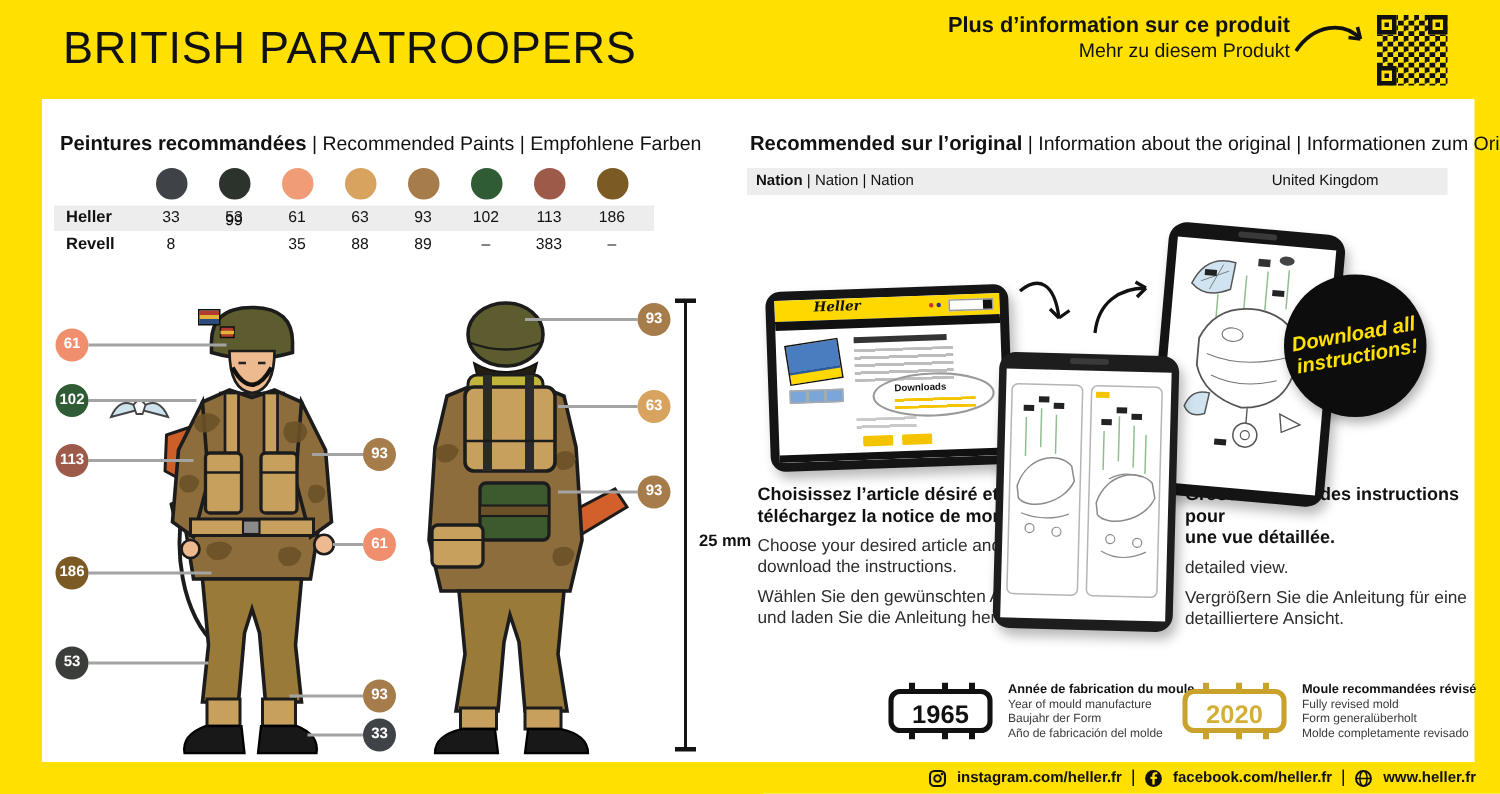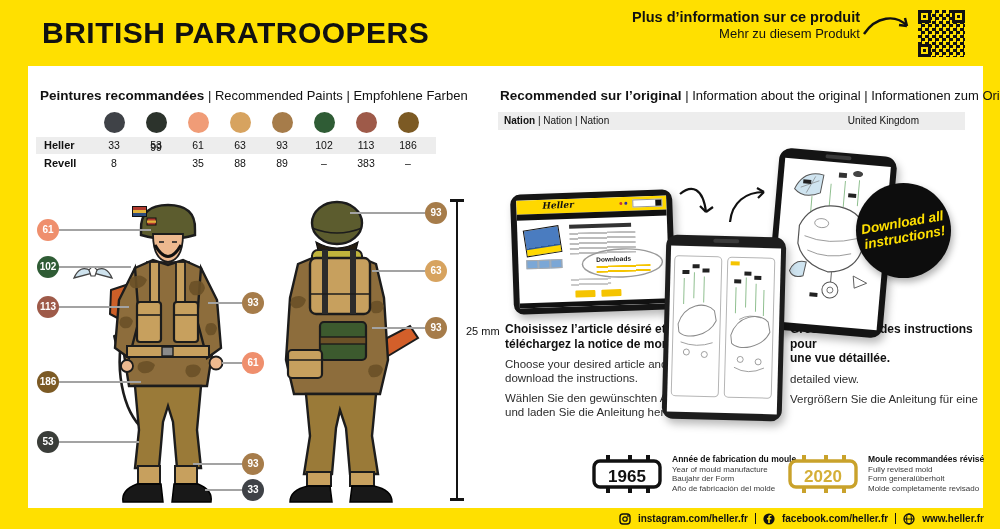--- a/index.html
+++ b/index.html
@@ -1,21 +1,21 @@
 <!DOCTYPE html>
 <html><head>
 <meta charset="utf-8">
 <style>
   html,body{margin:0;padding:0}
   body{width:1000px;height:529px;position:relative;overflow:hidden;
        background:#ffe000;font-family:"Liberation Sans",sans-serif;color:#111;}
   .abs{position:absolute}
 
   
-  .page-title{left:42px;top:16px;font-size:30px;font-weight:bold;letter-spacing:.5px}
+  .page-title{left:42px;top:16px;font-size:30px;font-weight:normal;letter-spacing:.5px}
   .info-block{top:10px;right:140px;text-align:right;line-height:14px}
   .info-line1{font-size:14.5px;font-weight:bold;margin-bottom:3px}
   .info-line{font-size:13px;margin-bottom:2px}
   .qr{left:918px;top:10px;width:47px;height:47px;
       background:conic-gradient(#111 25%,transparent 0 50%,#111 0 75%,transparent 0);
       background-size:7px 7px}
   .qr .finder{position:absolute;width:13px;height:13px;background:#ffe000;border:3px solid #111;box-sizing:border-box}
   .qr .finder i{position:absolute;left:2px;top:2px;width:3px;height:3px;background:#111;display:block}
 
   
@@ -32,21 +32,21 @@
   .plabel{position:absolute;font-size:11px;font-weight:bold;line-height:17px}
 
   
   .callout{position:absolute;width:22px;height:22px;border-radius:50%;color:#fff;
            font-size:10px;font-weight:bold;text-align:center;line-height:22px;z-index:6}
   .leader{position:absolute;height:2px;background:#a3a3a3;z-index:5}
 
   
   .scale-line{left:456px;top:200px;width:2px;height:300px;background:#141414}
   .scale-cap{width:14px;height:3px;background:#141414}
-  .scale-label{left:466px;top:325px;font-size:11px;font-weight:normal}
+  .scale-label{left:466px;top:355px;font-size:11px;font-weight:bold}
 
   
   .tab{position:absolute;box-sizing:border-box;background:#151515;box-shadow:3px 5px 8px rgba(0,0,0,.28)}
   .tab .screen{position:absolute;background:#fff;overflow:hidden}
   .t1{left:512px;top:192px;width:162px;height:120px;border-radius:10px;transform:rotate(-2deg);z-index:1}
   .t1 .screen{left:6px;top:6px;right:6px;bottom:6px}
   .t1-top{position:absolute;left:0;top:0;right:0;height:14px;background:#ffd800}
   .t1-logo{position:absolute;left:26px;top:1px;font-family:"DejaVu Serif",serif;font-style:italic;font-weight:bold;font-size:9px}
   .t1-search{position:absolute;right:4px;top:3px;width:30px;height:8px;background:#fff;border:1px solid #999;box-sizing:border-box}
   .t1-search i{position:absolute;right:0;top:0;width:6px;height:100%;background:#111;display:block}
@@ -391,20 +391,21 @@
   <div>und laden Sie die Anleitung herunter.</div>
 </div>
 
 <div class="abs step" style="left:790px;top:322px;width:210px">
   <div class="fr">Grossissement des instructions pour</div>
   <div class="fr">une vue détaillée.</div>
   <div class="gap"></div>
   <div>detailed view.</div>
   <div class="gap"></div>
   <div>Vergrößern Sie die Anleitung für eine</div>
+  <div>detailliertere Ansicht.</div>
 </div>
 
 <svg class="abs" style="left:592px;top:455px" width="70" height="38" viewBox="0 0 70 38">
   <line x1="16" y1="0" x2="16" y2="9" stroke="#111" stroke-width="4"></line>
   <line x1="38" y1="0" x2="38" y2="9" stroke="#111" stroke-width="4"></line>
   <line x1="56" y1="0" x2="56" y2="9" stroke="#111" stroke-width="4"></line>
   <line x1="16" y1="29" x2="16" y2="38" stroke="#111" stroke-width="4"></line>
   <line x1="38" y1="29" x2="38" y2="38" stroke="#111" stroke-width="4"></line>
   <line x1="56" y1="29" x2="56" y2="38" stroke="#111" stroke-width="4"></line>
   <rect x="2" y="6" width="66" height="26" rx="6" fill="#fff" stroke="#111" stroke-width="3.4"></rect>

